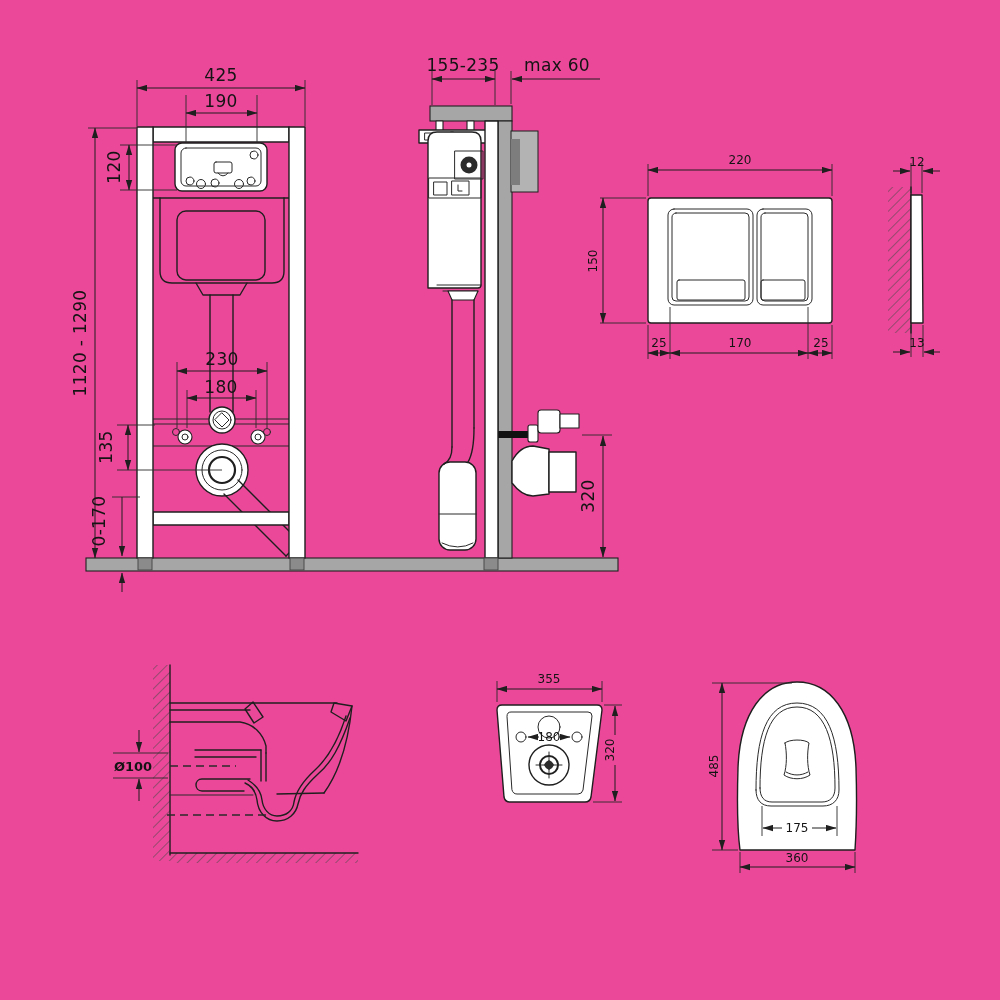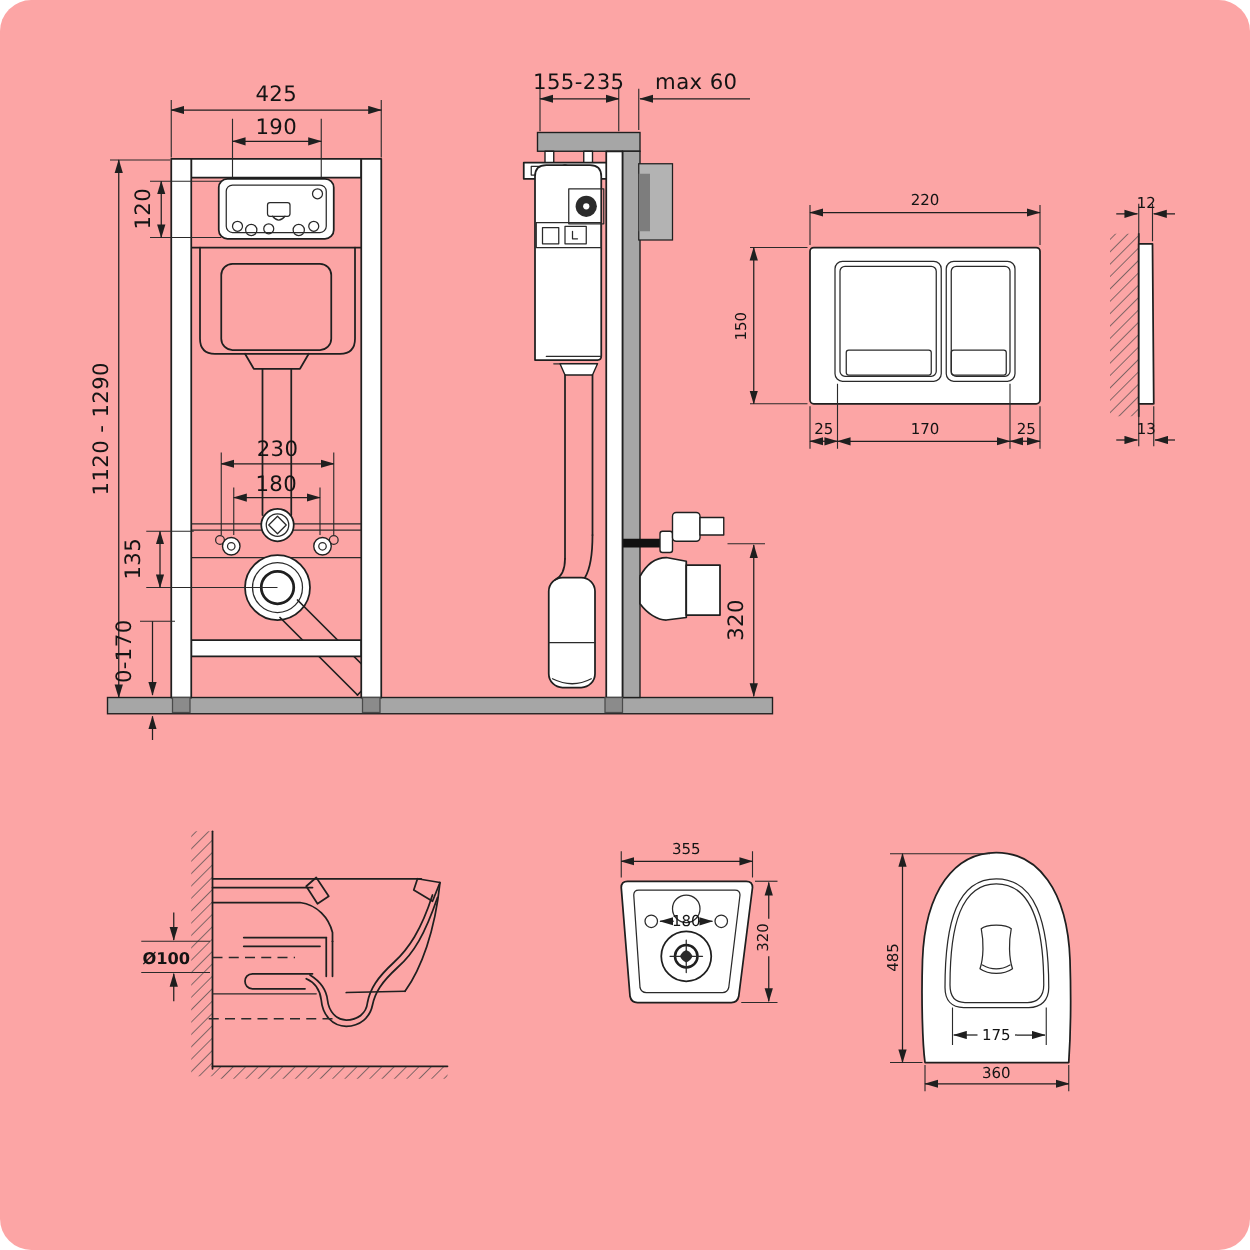--- a/index.html
+++ b/index.html
@@ -1,17 +1,17 @@
 <!DOCTYPE html>
 <html><head>
 <meta charset="utf-8">
 <style>
   html,body{margin:0;padding:0;background:#fff;}
-  .stage{position:relative;width:1000px;height:1000px;background:#fca5a5;overflow:hidden;
-         font-family:"DejaVu Sans","Liberation Sans",sans-serif;border-radius:25px;}
+  .stage{position:relative;width:1000px;height:1000px;background:#ec4899;overflow:hidden;
+         font-family:"DejaVu Sans","Liberation Sans",sans-serif;}
   svg{display:block}
   
   .ln{fill:none;stroke:#1f1f1f;stroke-width:1.4;stroke-linecap:round;stroke-linejoin:round}
   .lnthin{fill:none;stroke:#2a2a2a;stroke-width:1;stroke-linecap:round;stroke-linejoin:round}
   .fw{fill:#ffffff;stroke:#1f1f1f;stroke-width:1.4;stroke-linejoin:round}
   .fw2{fill:#ffffff;stroke:#1f1f1f;stroke-width:1.1;stroke-linejoin:round}
   .gray{fill:#a6a6a6;stroke:#1f1f1f;stroke-width:1.1}
   .darkgray{fill:#8b8b8b;stroke:#4a4a4a;stroke-width:1}
   .blk{fill:#111;stroke:none}
   .dim{fill:none;stroke:#1f1f1f;stroke-width:1}

